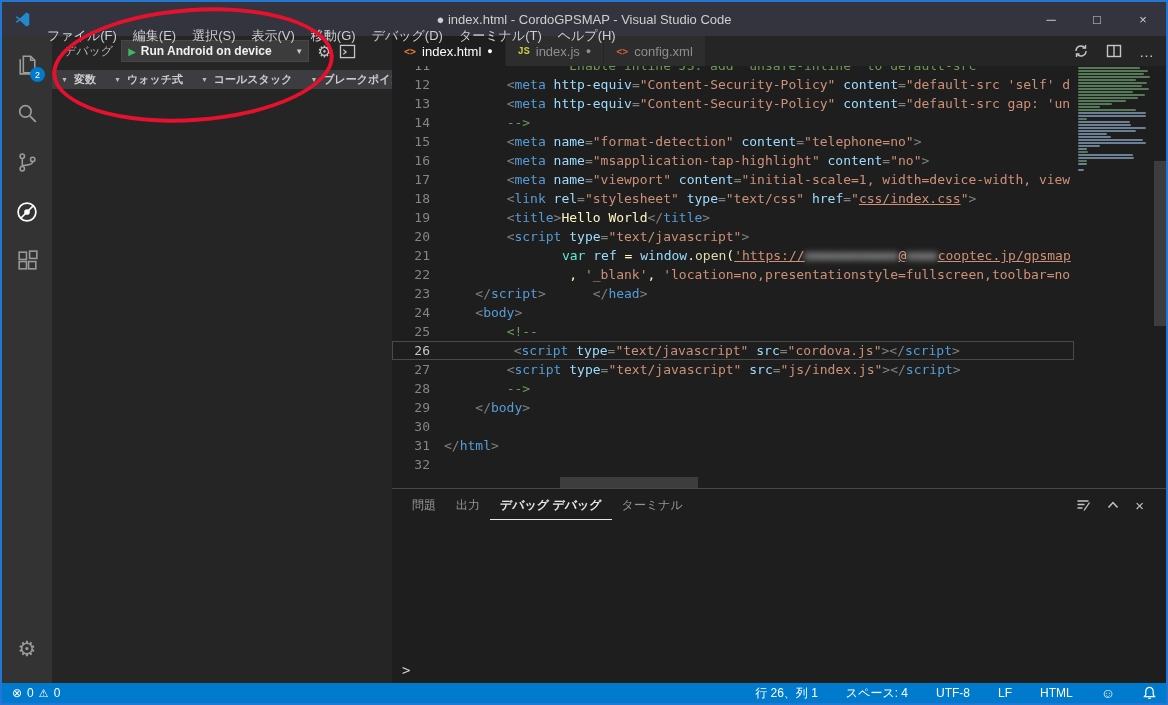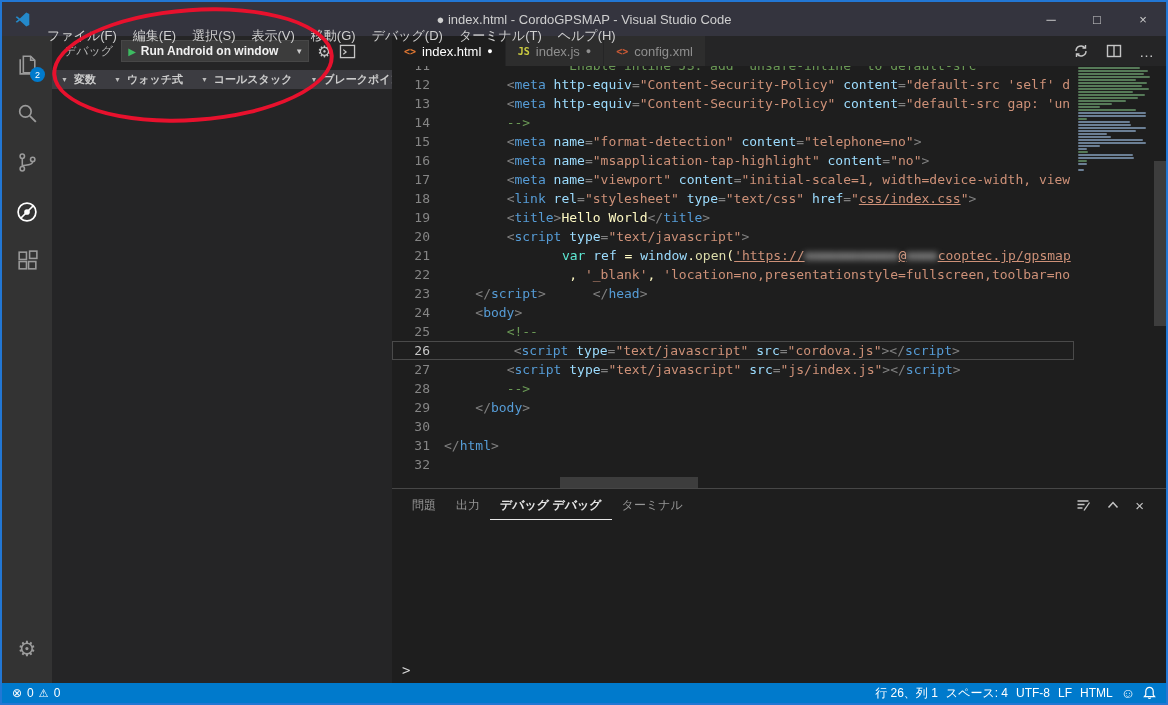--- a/index.html
+++ b/index.html
@@ -43,21 +43,21 @@
   .sec-bp { flex: 1; min-height: 0; padding-top: 2px; }
   .bp-row { display: flex; align-items: center; gap: 8px; padding: 3px 0 3px 18px; font-size: 13px; color: #e4e4e4; }
   .checkbox { width: 13px; height: 13px; background: #e6e6e6; border: 1px solid #ffffff; flex: none; }
 
   
   .editor-col { flex: 1; display: flex; flex-direction: column; min-width: 0; background: #1e1e1e; }
   .tabbar { height: 30px; background: #252526; display: flex; align-items: stretch; flex: none; }
   .tab { display: flex; align-items: center; gap: 6px; padding: 0 12px; font-size: 13px; background: #2d2d2d; color: #8f8f8f; margin-right: 1px; white-space: nowrap; }
   .tab.active { background: #1e1e1e; color: #ffffff; }
   .ficon { font: 700 10px "DejaVu Sans Mono", monospace; }
-  .ficon-html { color: #e37933; } .ficon-js { color: #cbcb41; } .ficon-xml { color: #cc5a35; }
+  .ficon-html { color: #e37933; } .ficon-js { color: #cbcb41; font-family: Liberation Mono, monospace; } .ficon-xml { color: #cc5a35; }
   .dot { font-size: 9px; }
   .tab-actions { margin-left: auto; display: flex; align-items: center; gap: 17px; padding-right: 12px; color: #c5c5c5; }
 
   .editor-wrap { flex: 1; position: relative; min-height: 0; overflow: hidden; }
   .code { position: absolute; top: -10px; left: 0; right: 92px; bottom: 11px; overflow: hidden;
           font: 13px/19px "DejaVu Sans Mono", "Liberation Mono", monospace; white-space: pre; }
   .crow { display: flex; height: 19px; }
   .crow.current { outline: 1px solid #4a4a4a; outline-offset: -1px; gap: 7px; }
   .crow.current .ln { color: #c6c6c6; }
   .ln { width: 38px; text-align: right; color: #858585; flex: none; margin-right: 14px; }
@@ -81,21 +81,21 @@
   .ptab { padding: 6px 10px 5px; font-size: 12px; color: #969696; white-space: nowrap; }
   .ptab.active { color: #e7e7e7; border-bottom: 1px solid #e7e7e7; font-weight: 700; }
   .panel-actions { margin-left: auto; display: flex; gap: 15px; align-items: center; padding-right: 12px; color: #c5c5c5; }
   .panel-body { flex: 1; position: relative; }
   .prompt { position: absolute; left: 10px; bottom: 5px; font: 14px "DejaVu Sans Mono", monospace; color: #d7d7d7; }
 
   
   .statusbar { height: 20px; background: #007acc; color: #ffffff; display: flex; align-items: center;
                font-size: 12px; padding: 0 10px; flex: none; justify-content: space-between; }
   .sb-left { display: flex; gap: 5px; align-items: center; }
-  .sb-right { display: flex; gap: 8px; align-items: center; }
+  .sb-right { display: flex; gap: 28px; align-items: center; }
   .sb-item { white-space: nowrap; }
 
   
   .annotation { position: absolute; left: 50px; top: 6px; width: 282px; height: 114px;
                 border: 4px solid #e8112d; border-radius: 50%; transform: rotate(-4deg);
                 z-index: 60; pointer-events: none; }
   svg { display: block; }
 </style>
 </head>
 <body>
@@ -169,21 +169,21 @@
       <div class="act-item act-bottom">
         <span>⚙</span>
       </div>
     </div>
 
     <div class="sidebar">
       <div class="debug-toolbar">
         <span class="debug-title">デバッグ</span>
         <div class="debug-select">
           <span class="play">▶</span>
-          <span class="dd-label">Run Android on window</span>
+          <span class="dd-label">Run Android on device</span>
           <span class="dd-caret">▼</span>
         </div>
         <span class="tool-gear">⚙</span>
         <span class="console-toggle">
           <svg width="17" height="15" viewBox="0 0 18 16">
               <rect x="1.5" y="1.5" width="15" height="13" fill="none" stroke="currentColor" stroke-width="1.4"></rect>
               <path d="M4.5 6l3 2.5-3 2.5" fill="none" stroke="currentColor" stroke-width="1.3"></path>
             </svg>
         </span>
       </div>

